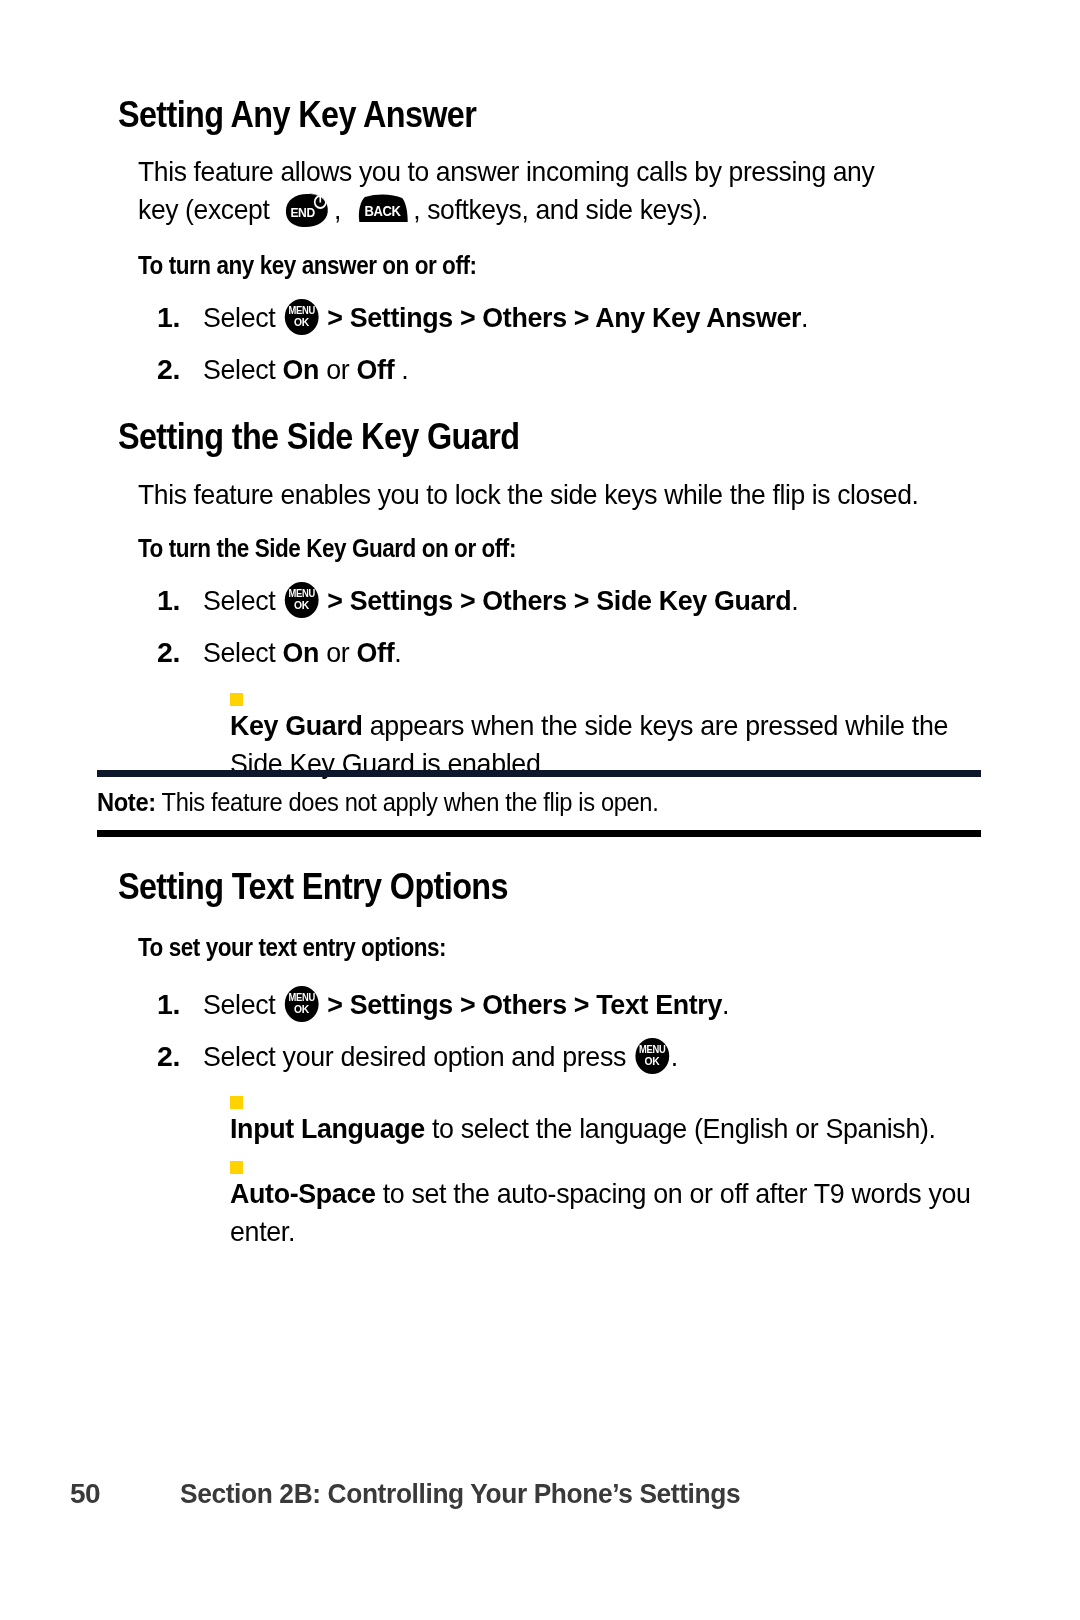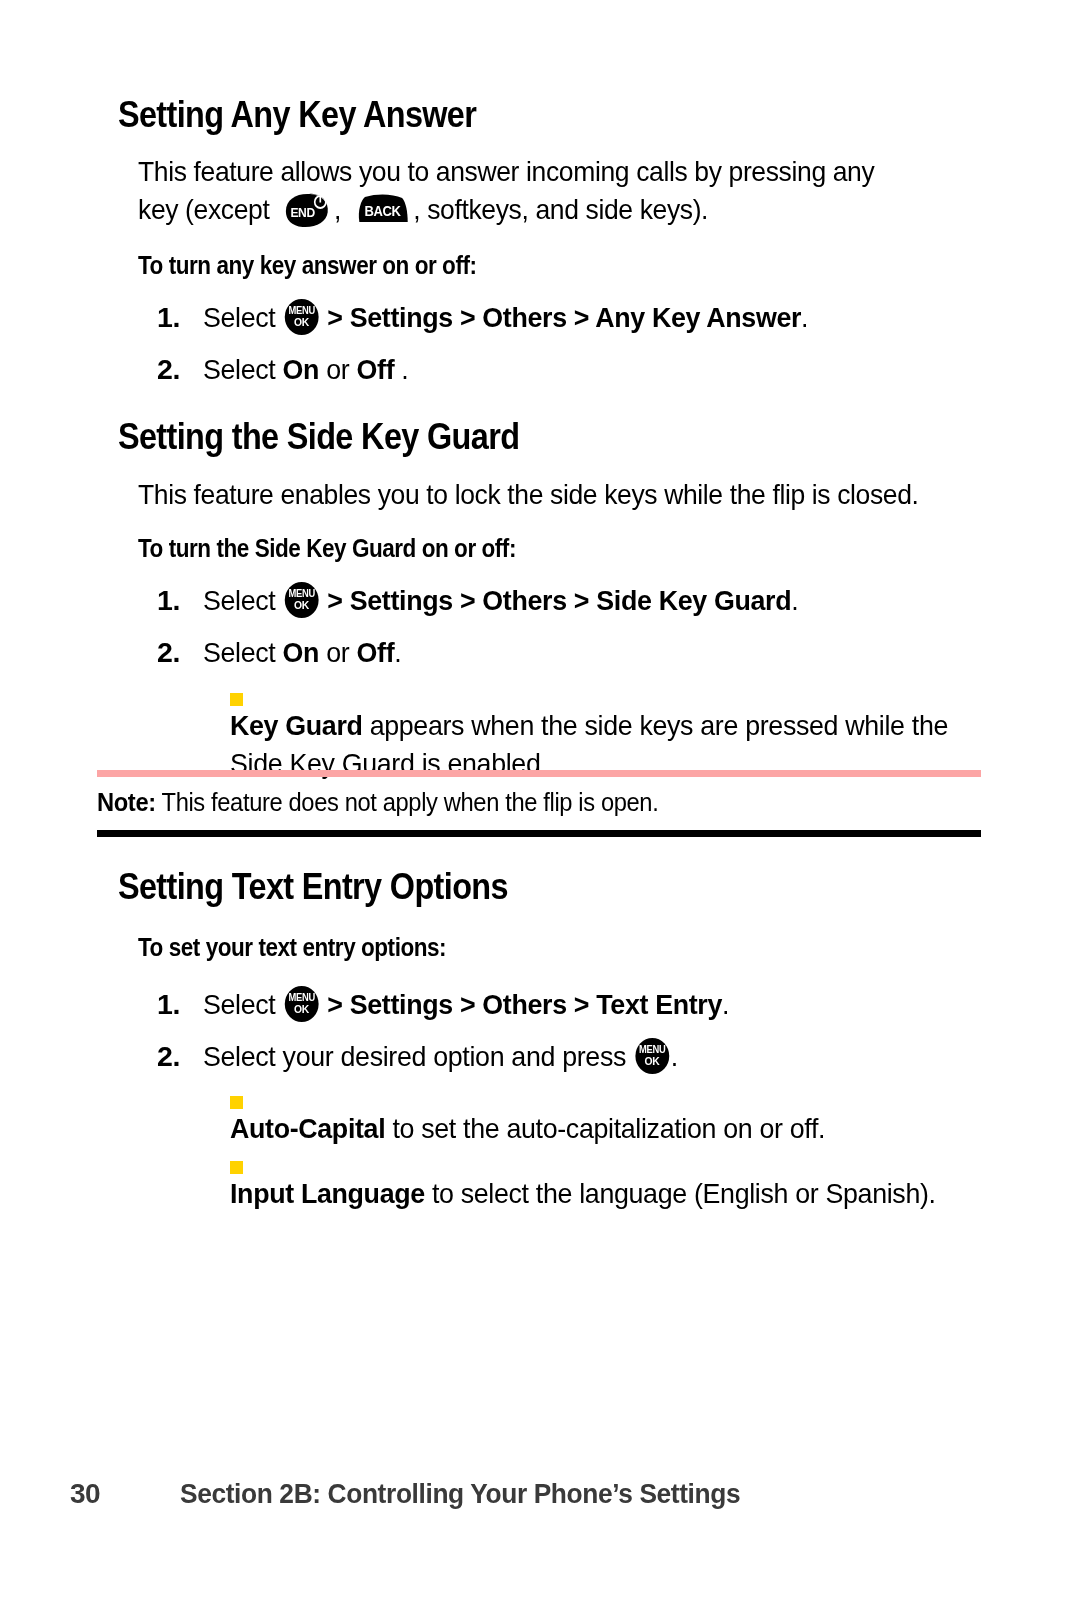--- a/index.html
+++ b/index.html
@@ -136,21 +136,21 @@
   }
   .back-key {
     width: 66px;
     height: 34px;
     vertical-align: -7px;
     margin: 0 2px;
   }
 
   
   .note-box {
-    border-top: 7px solid #fca5a5;
+    border-top: 7px solid #0f172a;
     border-bottom: 7px solid #000;
     padding: 9px 0 12px 0;
   }
   .note-text {
     font-size: 25.5px;
     line-height: 32px;
     letter-spacing: -0.4px;
     transform: scaleX(0.93);
     transform-origin: left top;
     width: 107%;
@@ -276,28 +276,28 @@
     </div>
     <div class="step">
       <span class="step-num">2.</span>
       <span class="step-body"><span>Select your desired option and press </span><span class="key-icon menu-ok"><span class="m-l1">MENU</span><span class="m-l2">OK</span></span><span>.</span></span>
     </div>
   </div>
 
   <div id="sec3-bullets">
     <div class="bullet-row">
       <span class="bullet-sq" style="background: rgb(255, 210, 0);"></span>
-      <span class="bullet-text"><b>Auto-Capital</b><span> to set the auto-capitalization on or off.</span></span>
+      <span class="bullet-text"><b>Input Language</b><span> to select the language (English or Spanish).</span></span>
     </div>
     <div class="bullet-row">
       <span class="bullet-sq" style="background: rgb(255, 210, 0);"></span>
-      <span class="bullet-text"><b>Input Language</b><span> to select the language (English or Spanish).</span></span>
+      <span class="bullet-text"><b>Auto-Space</b><span> to set the auto-spacing on or off after T9 words you enter.</span></span>
     </div>
   </div>
 
   <div id="footer-wrap">
     <div class="footer">
-      <span class="footer-pageno">30</span>
+      <span class="footer-pageno">50</span>
       <span class="footer-title">Section 2B: Controlling Your Phone’s Settings</span>
     </div>
   </div>
 
 </div>
 
 </body></html>

